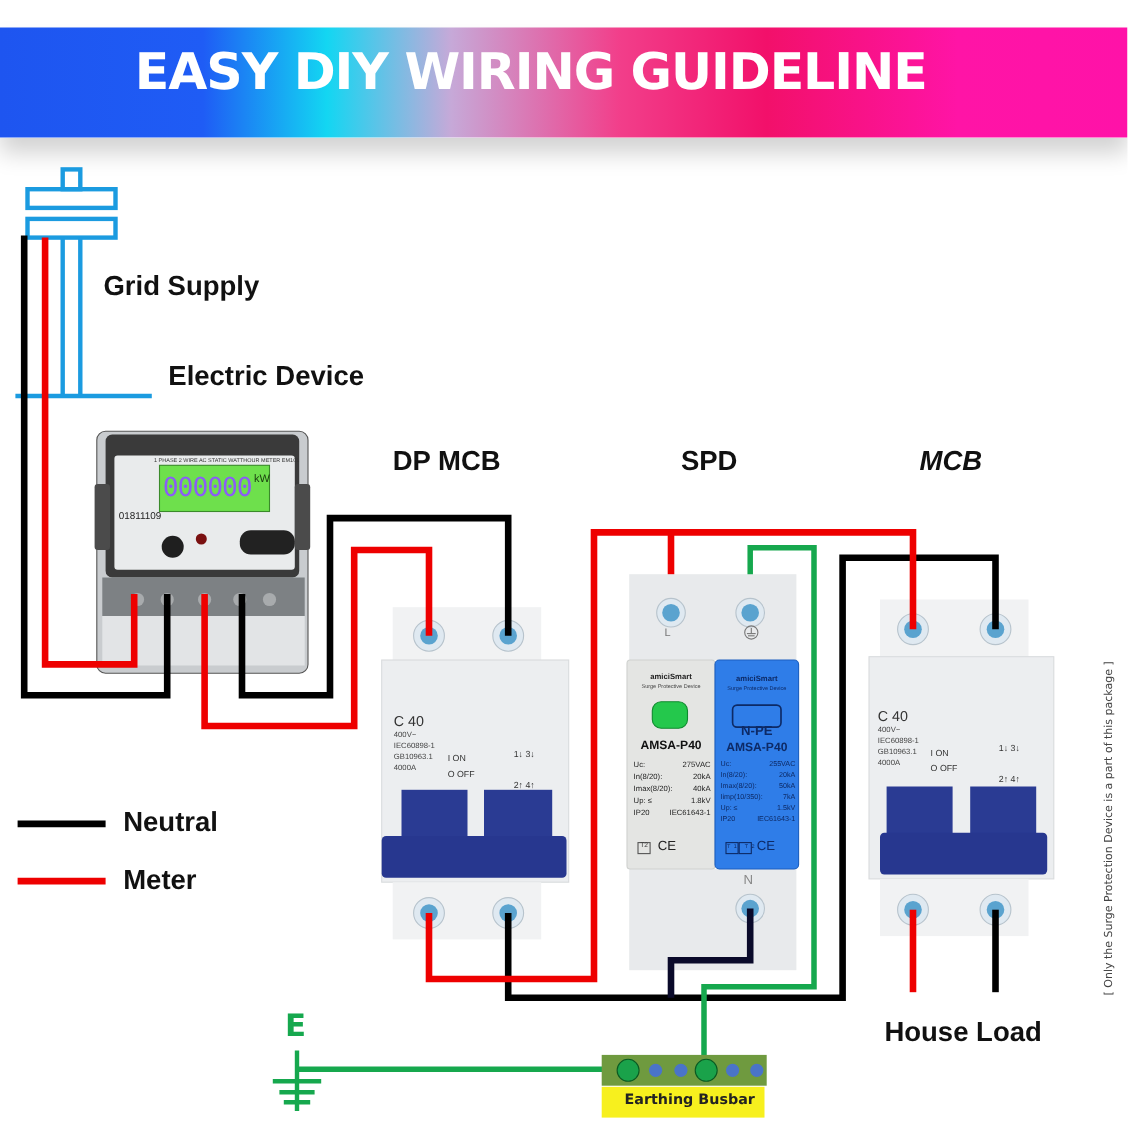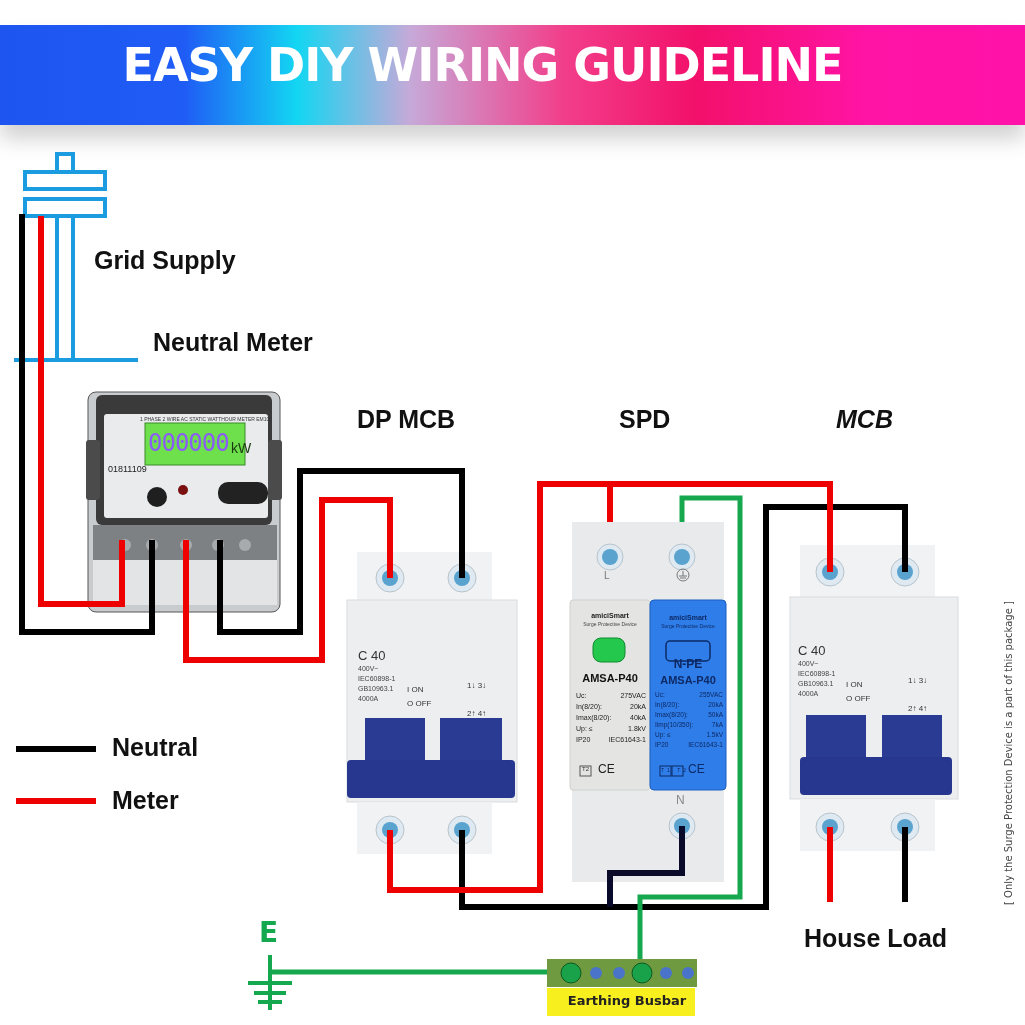--- a/index.html
+++ b/index.html
@@ -170,21 +170,21 @@
     <circle cx="666" cy="973" r="6" fill="#4a74c9"></circle>
     <circle cx="688" cy="973" r="6" fill="#4a74c9"></circle>
   </g>
 
   <line x1="16" y1="749" x2="96" y2="749" stroke="#000" stroke-width="6"></line>
   <line x1="16" y1="801" x2="96" y2="801" stroke="#ee0000" stroke-width="6"></line>
 </svg>
 
 <div style="position:absolute;left:140px;top:416px;font-size:5px;color:#333;">1 PHASE 2 WIRE AC STATIC WATTHOUR METER EM101</div>
 <div style="position:absolute;left:148px;top:426px;font-family:'DejaVu Sans Mono',monospace;font-size:24px;color:#8b5cf6;letter-spacing:-1px;line-height:34px;">000000</div>
-<div style="position:absolute;left:231px;top:430px;font-size:14px;color:#1a3a10;margin-top:10px;">kW</div>
+<div style="position:absolute;left:231px;top:430px;font-size:10px;color:#1a3a10;">kW</div>
 <div style="position:absolute;left:108px;top:464px;font-size:9px;color:#222;">01811109</div>
 
 <div class="dev-text" style="position:absolute;left:358px;top:648px;font-size:13px;color:#333;">C 40</div>
 <div class="dev-text" style="position:absolute;left:358px;top:664px;font-size:7px;color:#444;line-height:10px;">
   <div>400V~</div>
     <div>IEC60898-1</div>
     <div>GB10963.1</div>
     <div>4000A</div>
 </div>
 <div class="dev-text" style="position:absolute;left:407px;top:683px;font-size:8px;color:#333;line-height:14px;">
@@ -270,21 +270,21 @@
     </div>
     <div style="display: flex; justify-content: space-between;">
       <span>IP20</span>
       <span>IEC61643-1</span>
     </div>
   </div>
 <div class="dev-text" style="position:absolute;left:661px;top:767px;font-size:5px;color:#0d2a66;letter-spacing:3px;">T1 T2</div>
 <div class="dev-text" style="position:absolute;left:688px;top:762px;font-size:12px;color:#0d2a66;">CE</div>
 
 <div class="lbl" style="left:94px;top:246px;">Grid Supply</div>
-<div class="lbl" style="left:153px;top:328px;">Neutral Meter</div>
+<div class="lbl" style="left:153px;top:328px;">Electric Device</div>
 <div class="lbl" style="left:357px;top:405px;">DP MCB</div>
 <div class="lbl" style="left:619px;top:405px;">SPD</div>
 <div class="lbl" style="left:836px;top:405px;font-style:italic;">MCB</div>
 <div class="lbl" style="left:804px;top:924px;">House Load</div>
 <div class="lbl" style="left:259px;top:916px;font-family:'DejaVu Sans',sans-serif;font-size:28px;color:#16a84e;">E</div>
 <div style="position:absolute;left:547px;top:993px;width:160px;text-align:center;font-family:'DejaVu Sans',sans-serif;font-weight:bold;font-size:13px;color:#222;">Earthing Busbar</div>
 
 <div class="lbl" style="left:112px;top:733px;">Neutral</div>
 <div class="lbl" style="left:112px;top:786px;">Meter</div>
 

